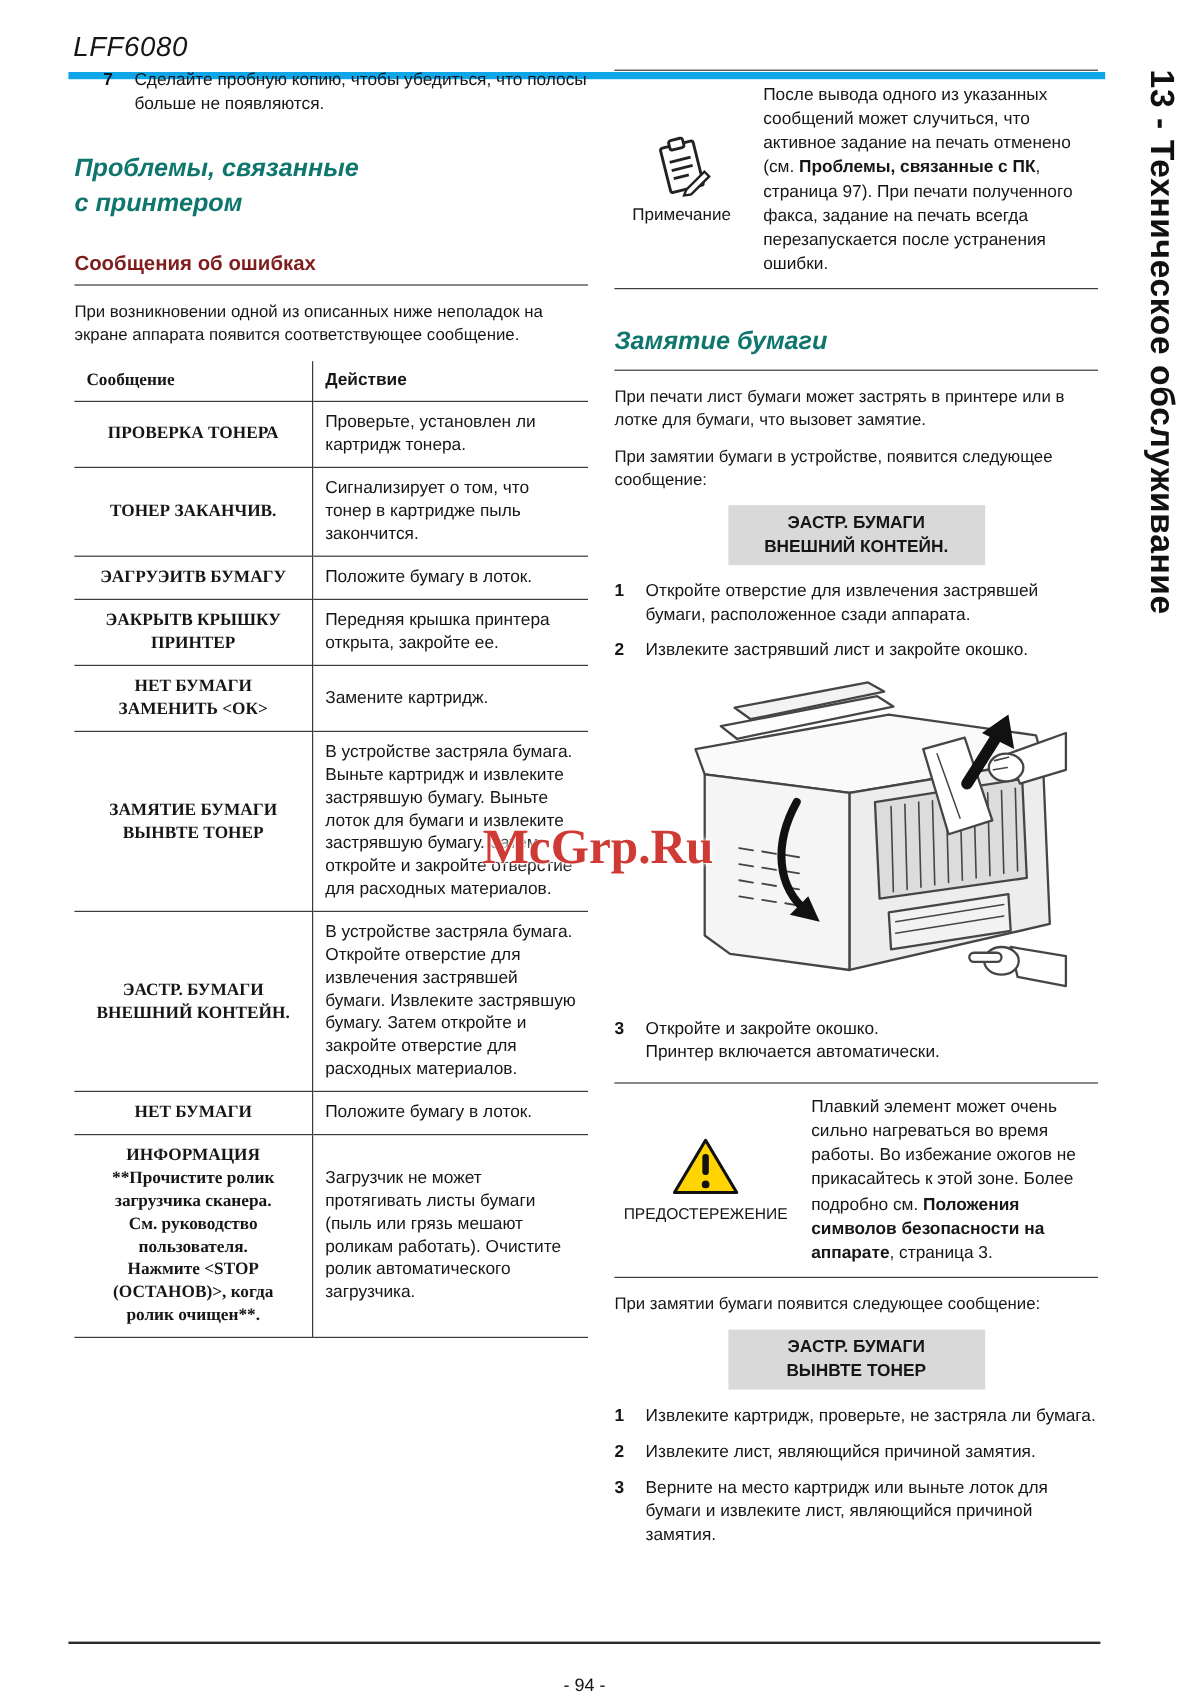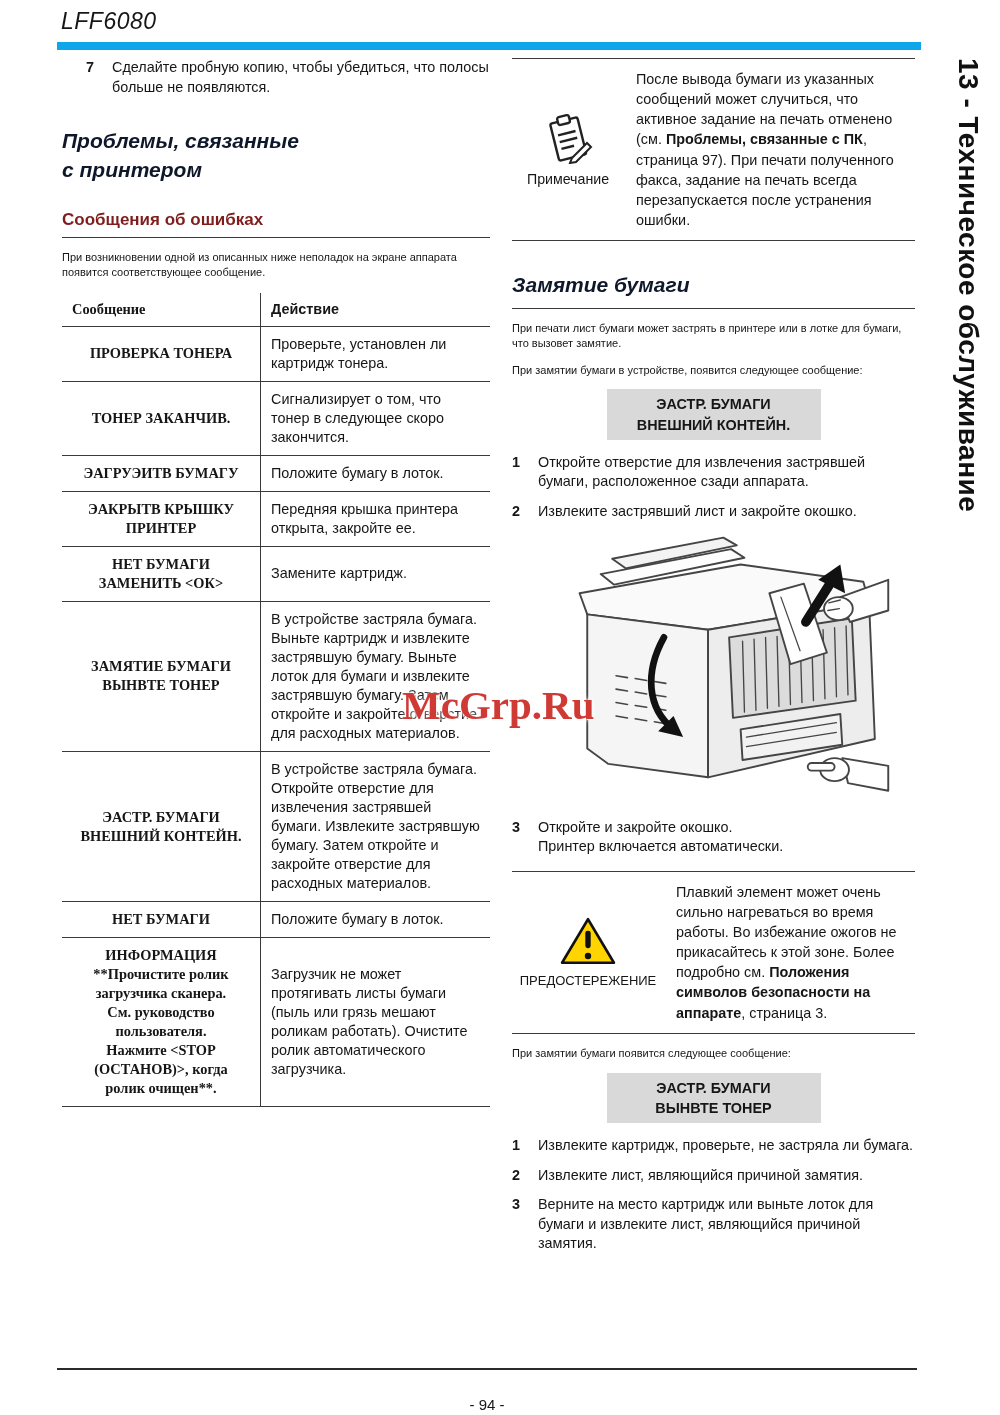--- a/index.html
+++ b/index.html
@@ -7,47 +7,47 @@
     width: 1000px; height: 1415px;
     background: #ffffff;
     font-family: "Liberation Sans", sans-serif;
     color: #161616;
     -webkit-font-smoothing: antialiased;
   }
   .page { position: relative; width: 1000px; height: 1415px; overflow: hidden; background: #fff; }
 
   
   .header {
-    position: absolute; left: 57px; top: 6px; width: 860px;
-    border-bottom: 8px solid #0ea5e9; padding: 2px 0 7px 4px;
+    position: absolute; left: 57px; top: 24px; width: 860px;
+    border-bottom: 6px solid #0ea5e9; padding: 2px 0 7px 4px;
   }
   .header-title { font-style: italic; font-size: 23px; letter-spacing: 0.5px; }
   .footer {
     position: absolute; left: 57px; top: 1368px; width: 860px;
     border-top: 2px solid #2b2b2b; text-align: center; padding-top: 26px;
     font-size: 15px;
   }
 
   
   .col-left  { position: absolute; left: 62px;  top: 56px; width: 428px; }
   .col-right { position: absolute; left: 512px; top: 56px; width: 403px; }
 
   .preline { white-space: pre-line; }
-  .body-text { font-size: 11px; line-height: 1.36; margin: 12px 0 0 0; }
+  .body-text { font-size: 14px; line-height: 1.36; margin: 12px 0 0 0; }
 
   
   .step { display: flex; font-size: 14.4px; line-height: 1.36; margin: 10px 0 0 0; }
   .step-num { flex: 0 0 26px; font-weight: 700; }
   .step-text { flex: 1; }
   .step7 { margin: 2px 0 0 24px; }
 
   
   .section-title {
     font-size: 21px; font-weight: 700; font-style: italic;
-    color: #0f172a; line-height: 1.35; margin: 30px 0 0 0;
+    color: #0f766e; line-height: 1.35; margin: 30px 0 0 0;
   }
   .section-title.rule { border-bottom: 1.5px solid #3a3a3a; padding-bottom: 8px; }
   .subsection-title {
     font-size: 17px; font-weight: 700; color: #7f1d1d;
     border-bottom: 1.5px solid #3a3a3a; padding-bottom: 7px; margin: 26px 0 0 0;
   }
 
   
   .msg-table { border-collapse: collapse; width: 100%; margin-top: 13px; font-size: 14.4px; }
   .msg-table tr { border-bottom: 1px solid #3a3a3a; }
@@ -131,21 +131,21 @@
           <th>Действие</th>
         </tr>
       </thead>
       <tbody>
         <tr>
           <td class="cell-msg preline">ПРОВЕРКА ТОНЕРА</td>
           <td class="cell-act">Проверьте, установлен ли картридж тонера.</td>
         </tr>
         <tr>
           <td class="cell-msg preline">ТОНЕР ЗАКАНЧИВ.</td>
-          <td class="cell-act">Сигнализирует о том, что тонер в следующее скоро закончится.</td>
+          <td class="cell-act">Сигнализирует о том, что тонер в картридже пыль закончится.</td>
         </tr>
         <tr>
           <td class="cell-msg preline">ЭАГРУЭИТВ БУМАГУ</td>
           <td class="cell-act">Положите бумагу в лоток.</td>
         </tr>
         <tr>
           <td class="cell-msg preline">ЭАКРЫТВ КРЫШКУ
 ПРИНТЕР</td>
           <td class="cell-act">Передняя крышка принтера открыта, закройте ее.</td>
         </tr>
@@ -192,21 +192,21 @@
             <rect x="12" y="8" width="28" height="38" rx="2"></rect>
             <rect x="20" y="3.5" width="12" height="8" rx="2"></rect>
             <line x1="17" y1="21" x2="35" y2="21"></line>
             <line x1="17" y1="28" x2="35" y2="28"></line>
             <line x1="17" y1="35" x2="30" y2="35"></line>
           </g>
           <polygon points="30,46 45,31 49,35 34,50 28,51" fill="#fff" stroke="#222" stroke-width="2"></polygon>
         </svg>
         <div class="callout-label">Примечание</div>
       </div>
-      <p class="callout-text"><span>После вывода бумаги из указанных сообщений может случиться, что активное задание на печать отменено (см. </span><b>Проблемы, связанные с ПК</b><span>, страница  97). При печати полученного факса, задание на печать всегда перезапускается после устранения ошибки.</span></p>
+      <p class="callout-text"><span>После вывода одного из указанных сообщений может случиться, что активное задание на печать отменено (см. </span><b>Проблемы, связанные с ПК</b><span>, страница  97). При печати полученного факса, задание на печать всегда перезапускается после устранения ошибки.</span></p>
     </div>
 
     <div class="section-title rule">Замятие бумаги</div>
 
     <p class="body-text">При печати лист бумаги может застрять в принтере или в лотке для бумаги, что вызовет замятие.</p>
     <p class="body-text">При замятии бумаги в устройстве, появится следующее сообщение:</p>
 
     <div class="msg-box preline">ЭАСТР. БУМАГИ
 ВНЕШНИЙ КОНТЕЙН.</div>
 

